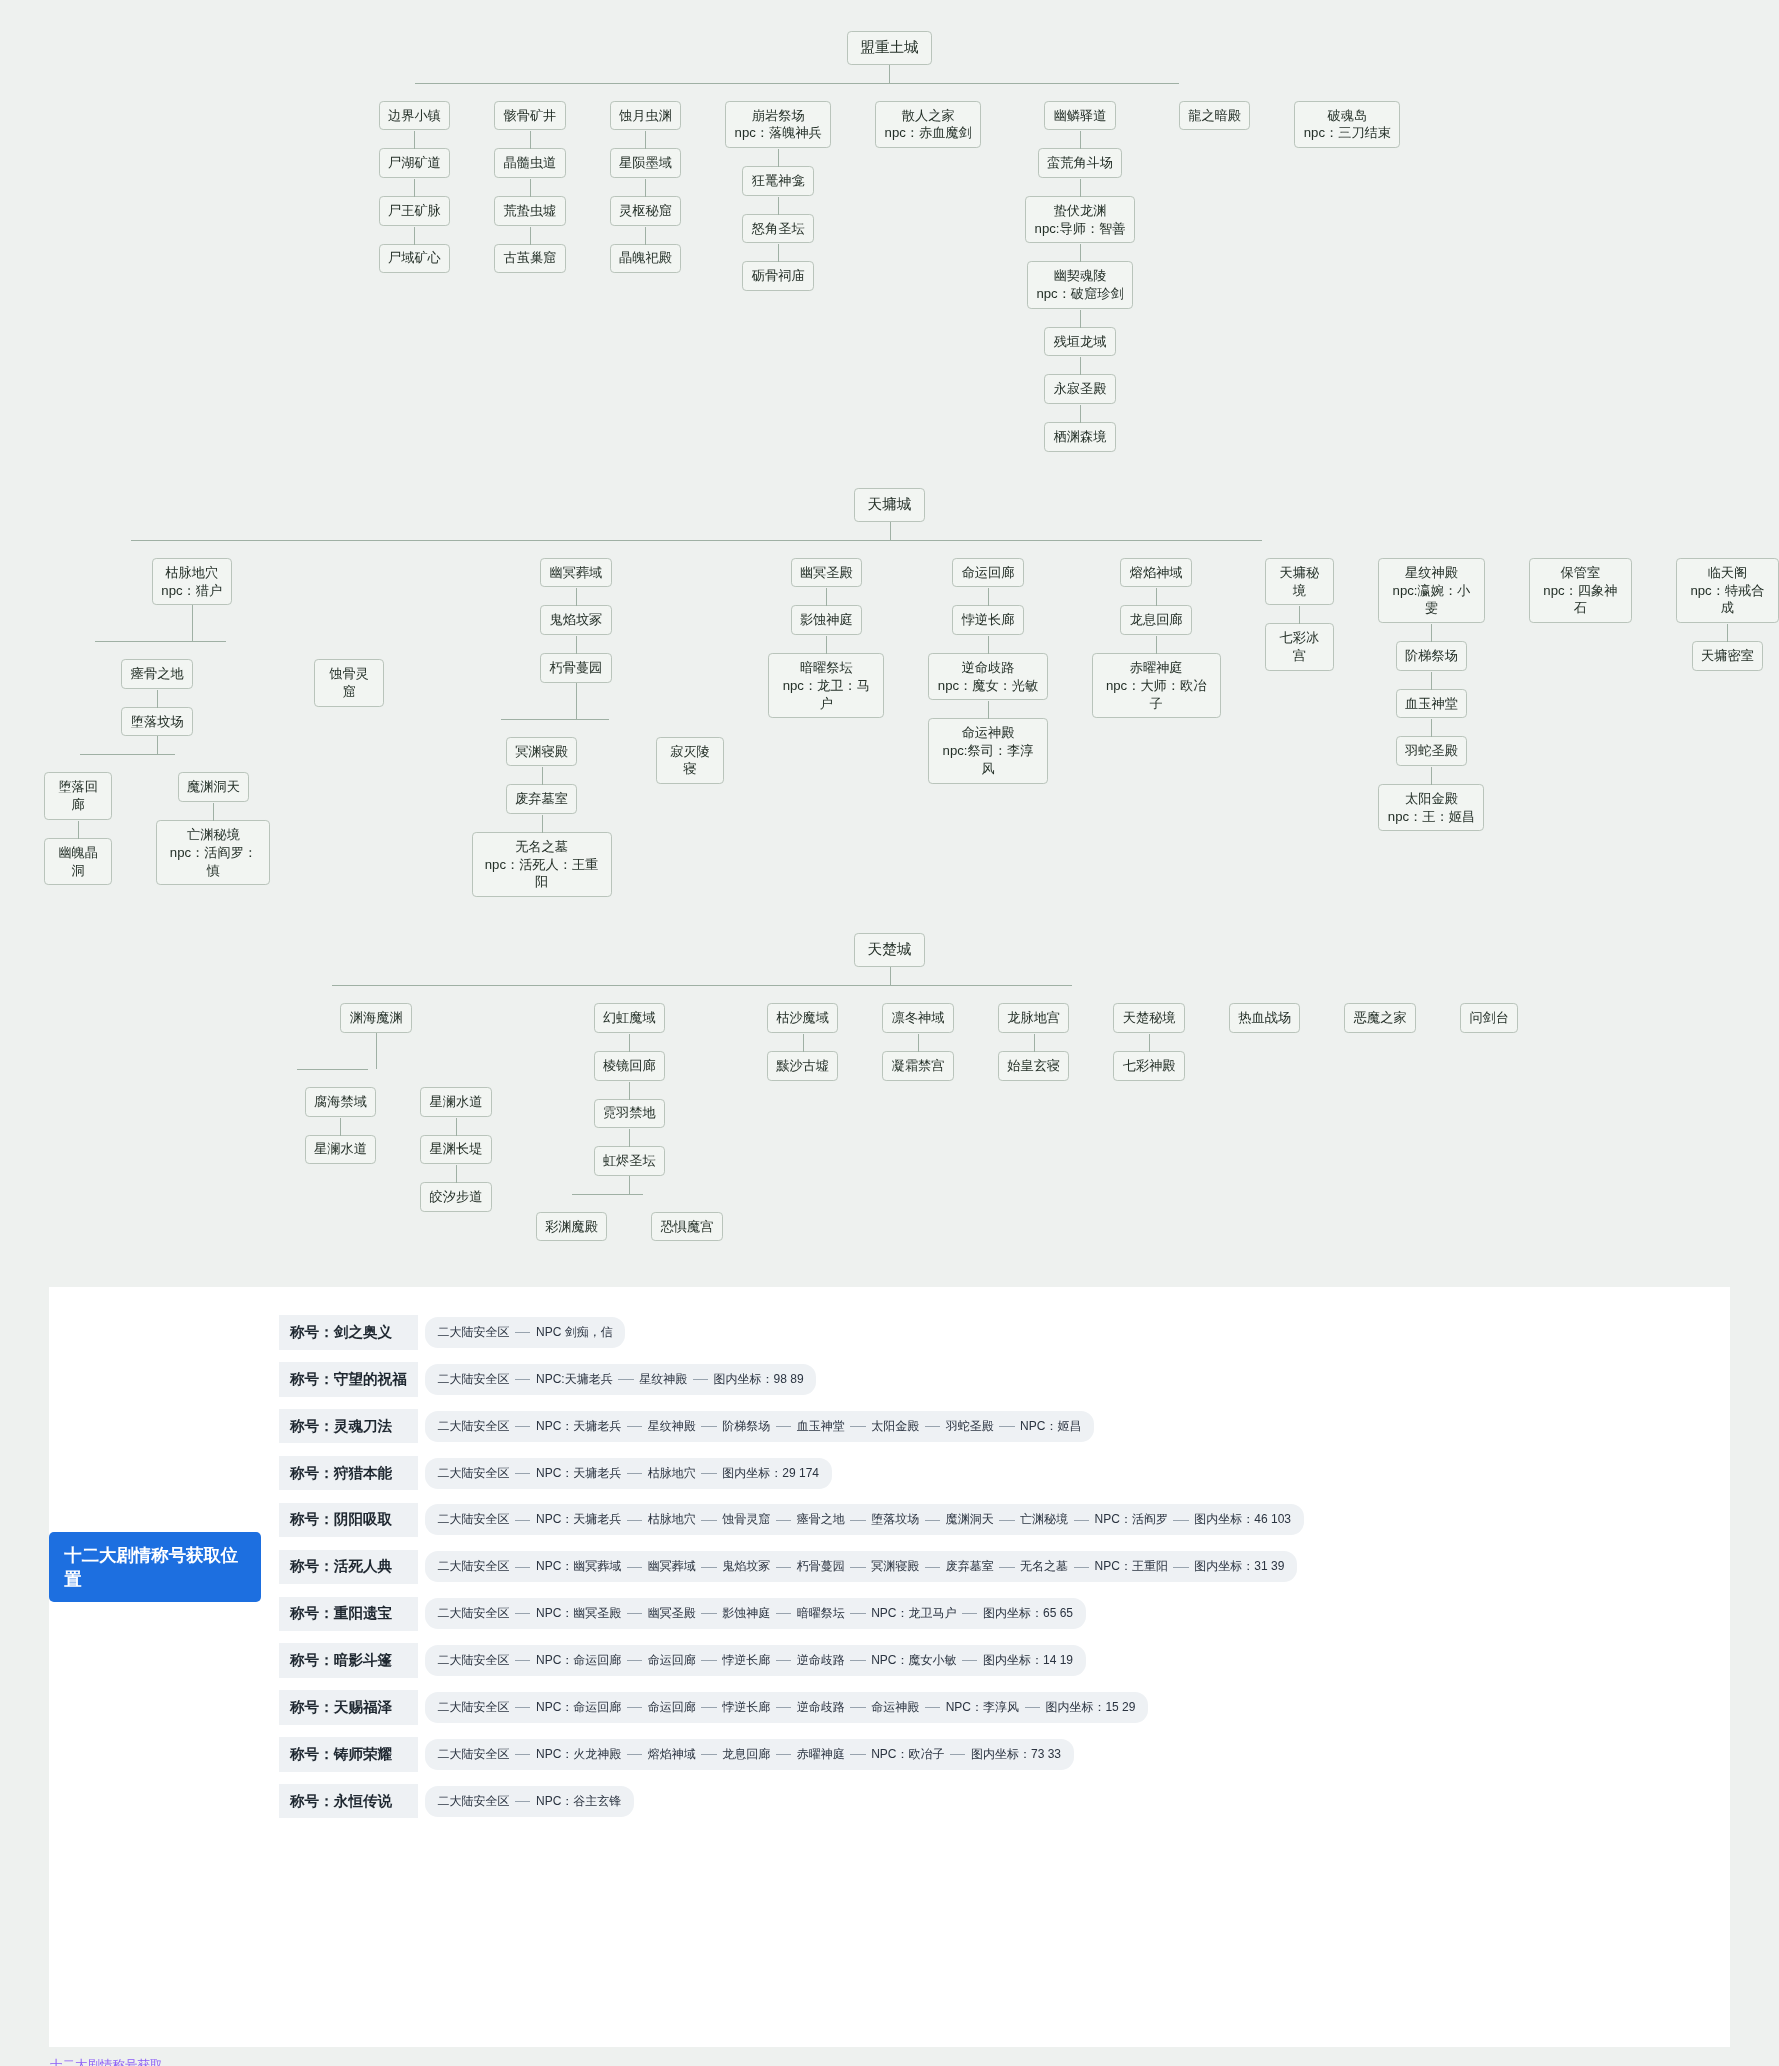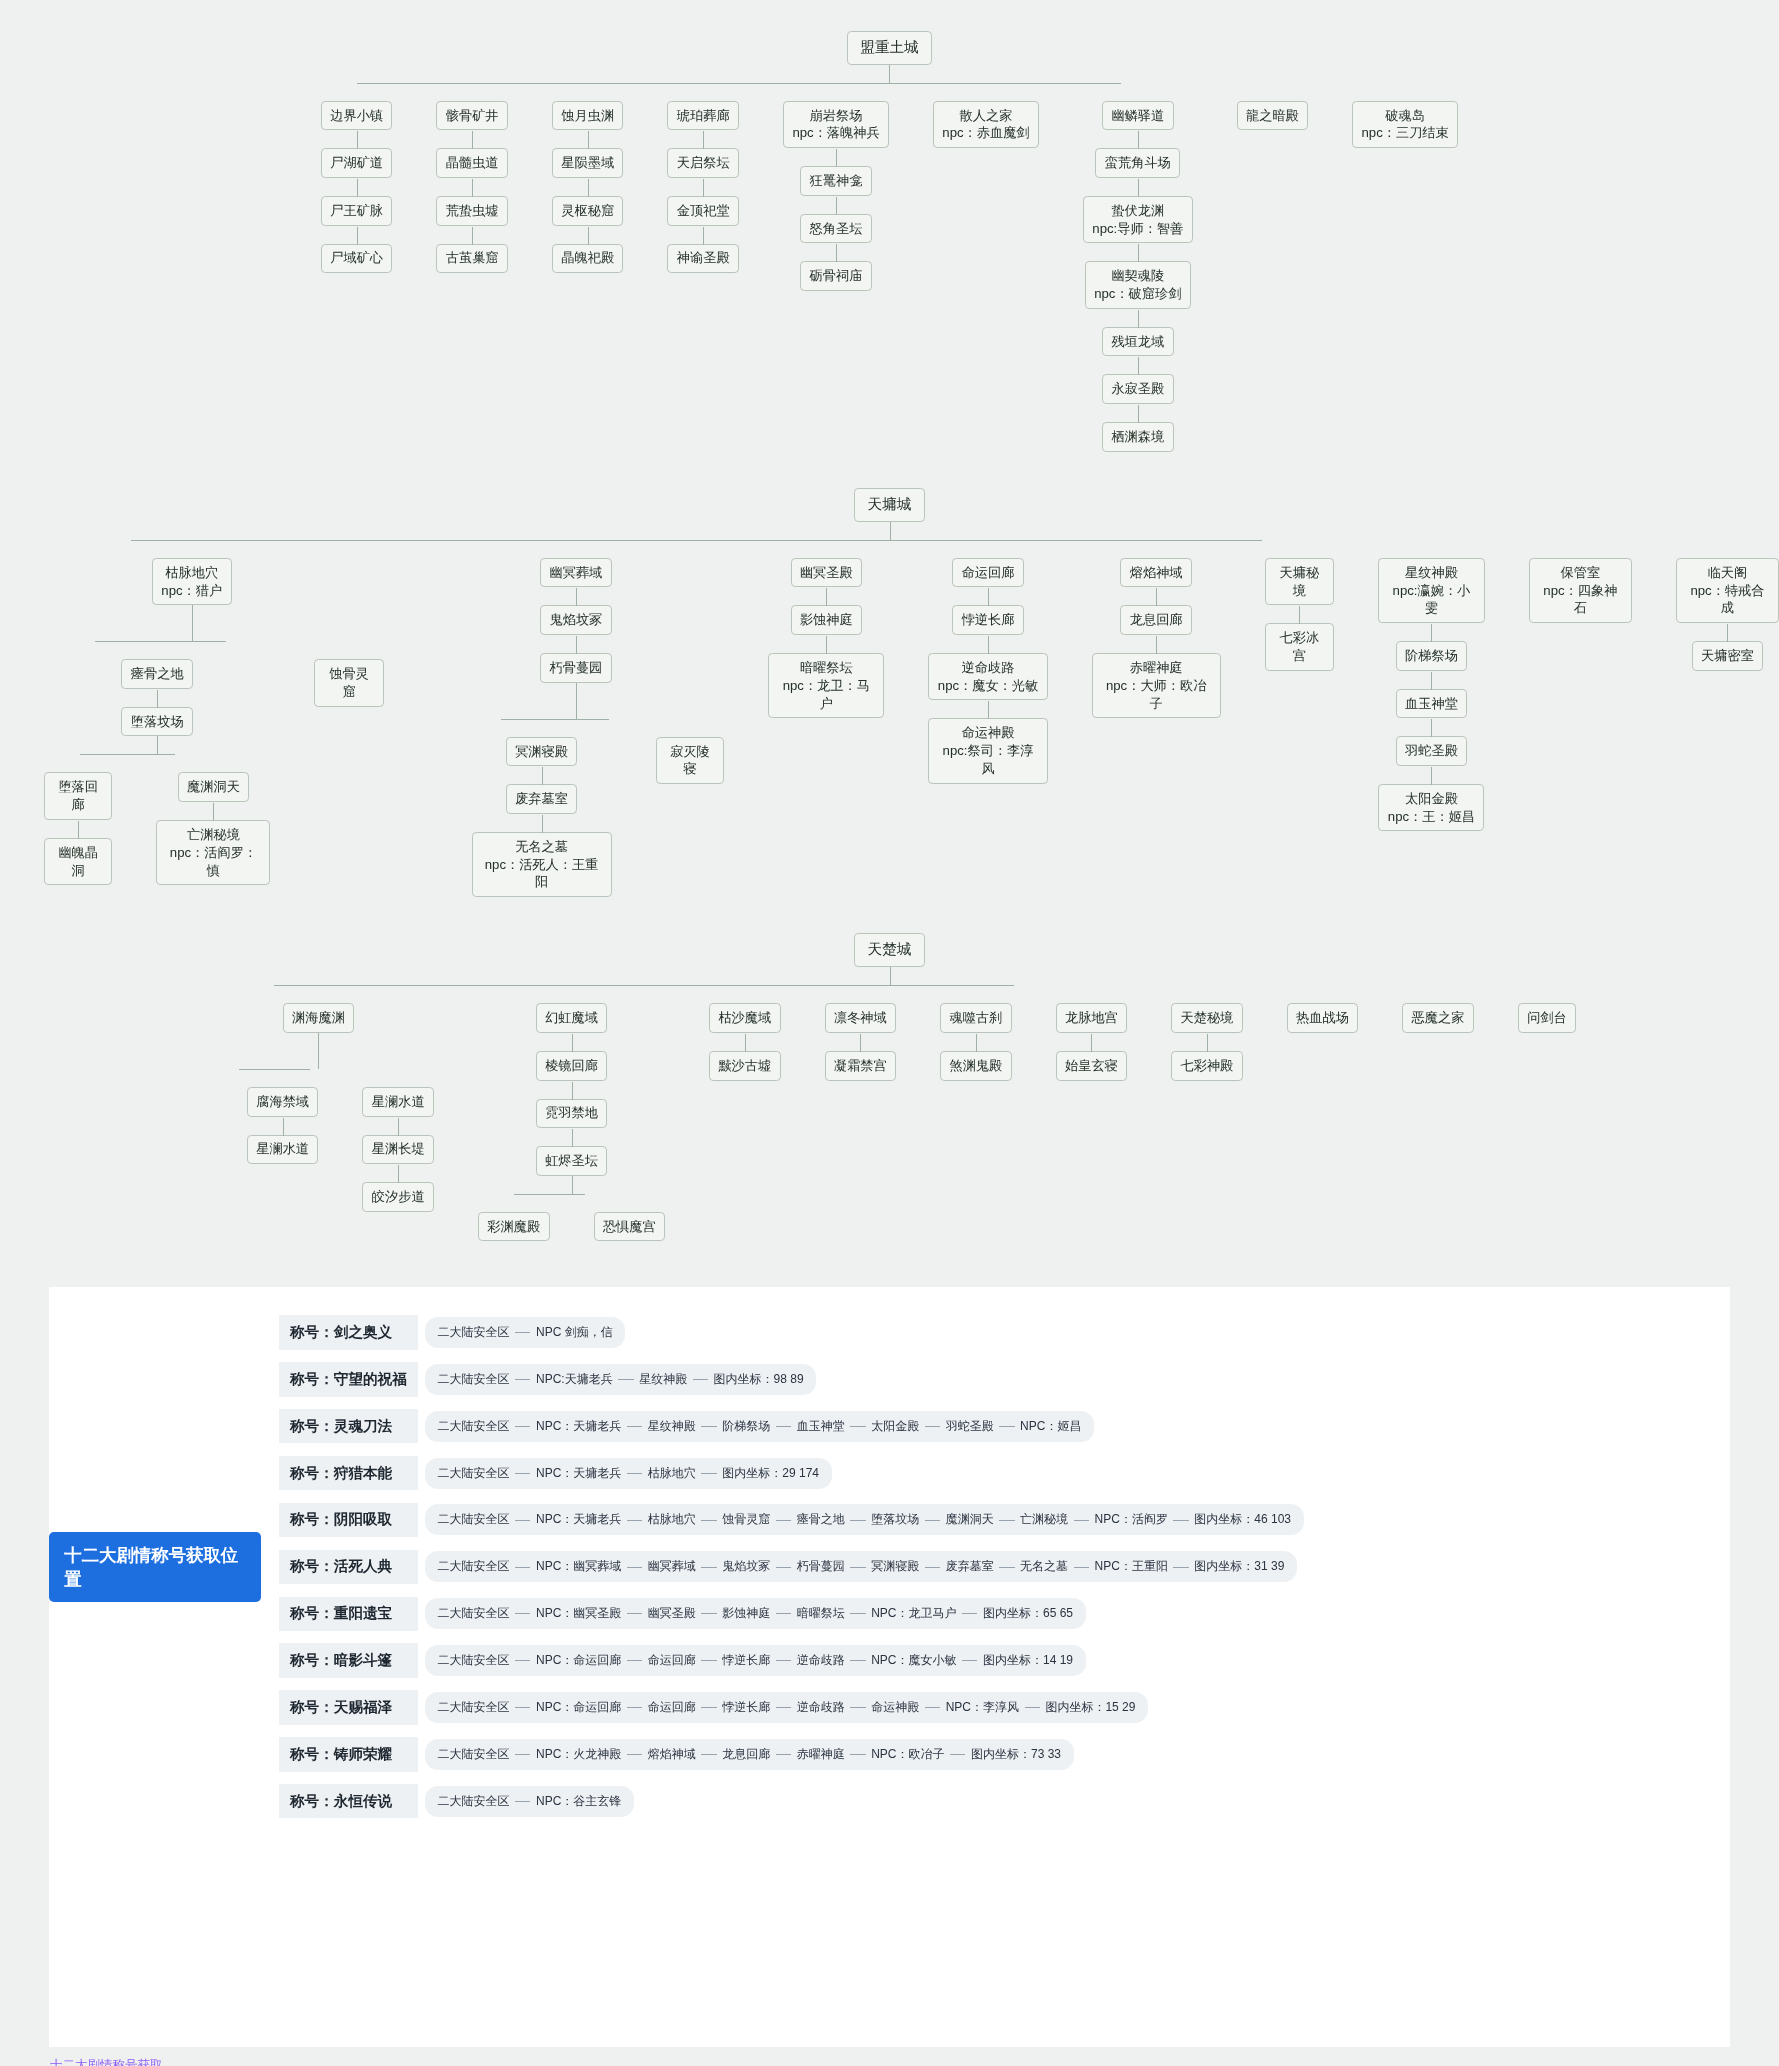--- a/index.html
+++ b/index.html
@@ -155,30 +155,20 @@
                     </div>
                   </div>
                 </li>
                 <li>
                   <div class="cell">
                     <div class="chain">
                       <div class="node ">蚀月虫渊</div>
                       <div class="node ">星陨墨域</div>
                       <div class="node ">灵枢秘窟</div>
                       <div class="node ">晶魄祀殿</div>
-                    </div>
-                  </div>
-                </li>
-                <li>
-                  <div class="cell">
-                    <div class="chain">
-                      <div class="node ">琥珀葬廊</div>
-                      <div class="node ">天启祭坛</div>
-                      <div class="node ">金顶祀堂</div>
-                      <div class="node ">神谕圣殿</div>
                     </div>
                   </div>
                 </li>
                 <li>
                   <div class="cell">
                     <div class="chain">
                       <div class="node ">崩岩祭场
 npc：落魄神兵</div>
                       <div class="node ">狂鼍神龛</div>
                       <div class="node ">怒角圣坛</div>
@@ -471,28 +461,20 @@
                   <div class="cell">
                     <div class="chain">
                       <div class="node ">凛冬神域</div>
                       <div class="node ">凝霜禁宫</div>
                     </div>
                   </div>
                 </li>
                 <li>
                   <div class="cell">
                     <div class="chain">
-                      <div class="node ">魂噬古刹</div>
-                      <div class="node ">煞渊鬼殿</div>
-                    </div>
-                  </div>
-                </li>
-                <li>
-                  <div class="cell">
-                    <div class="chain">
                       <div class="node ">龙脉地宫</div>
                       <div class="node ">始皇玄寝</div>
                     </div>
                   </div>
                 </li>
                 <li>
                   <div class="cell">
                     <div class="chain">
                       <div class="node ">天楚秘境</div>
                       <div class="node ">七彩神殿</div>

